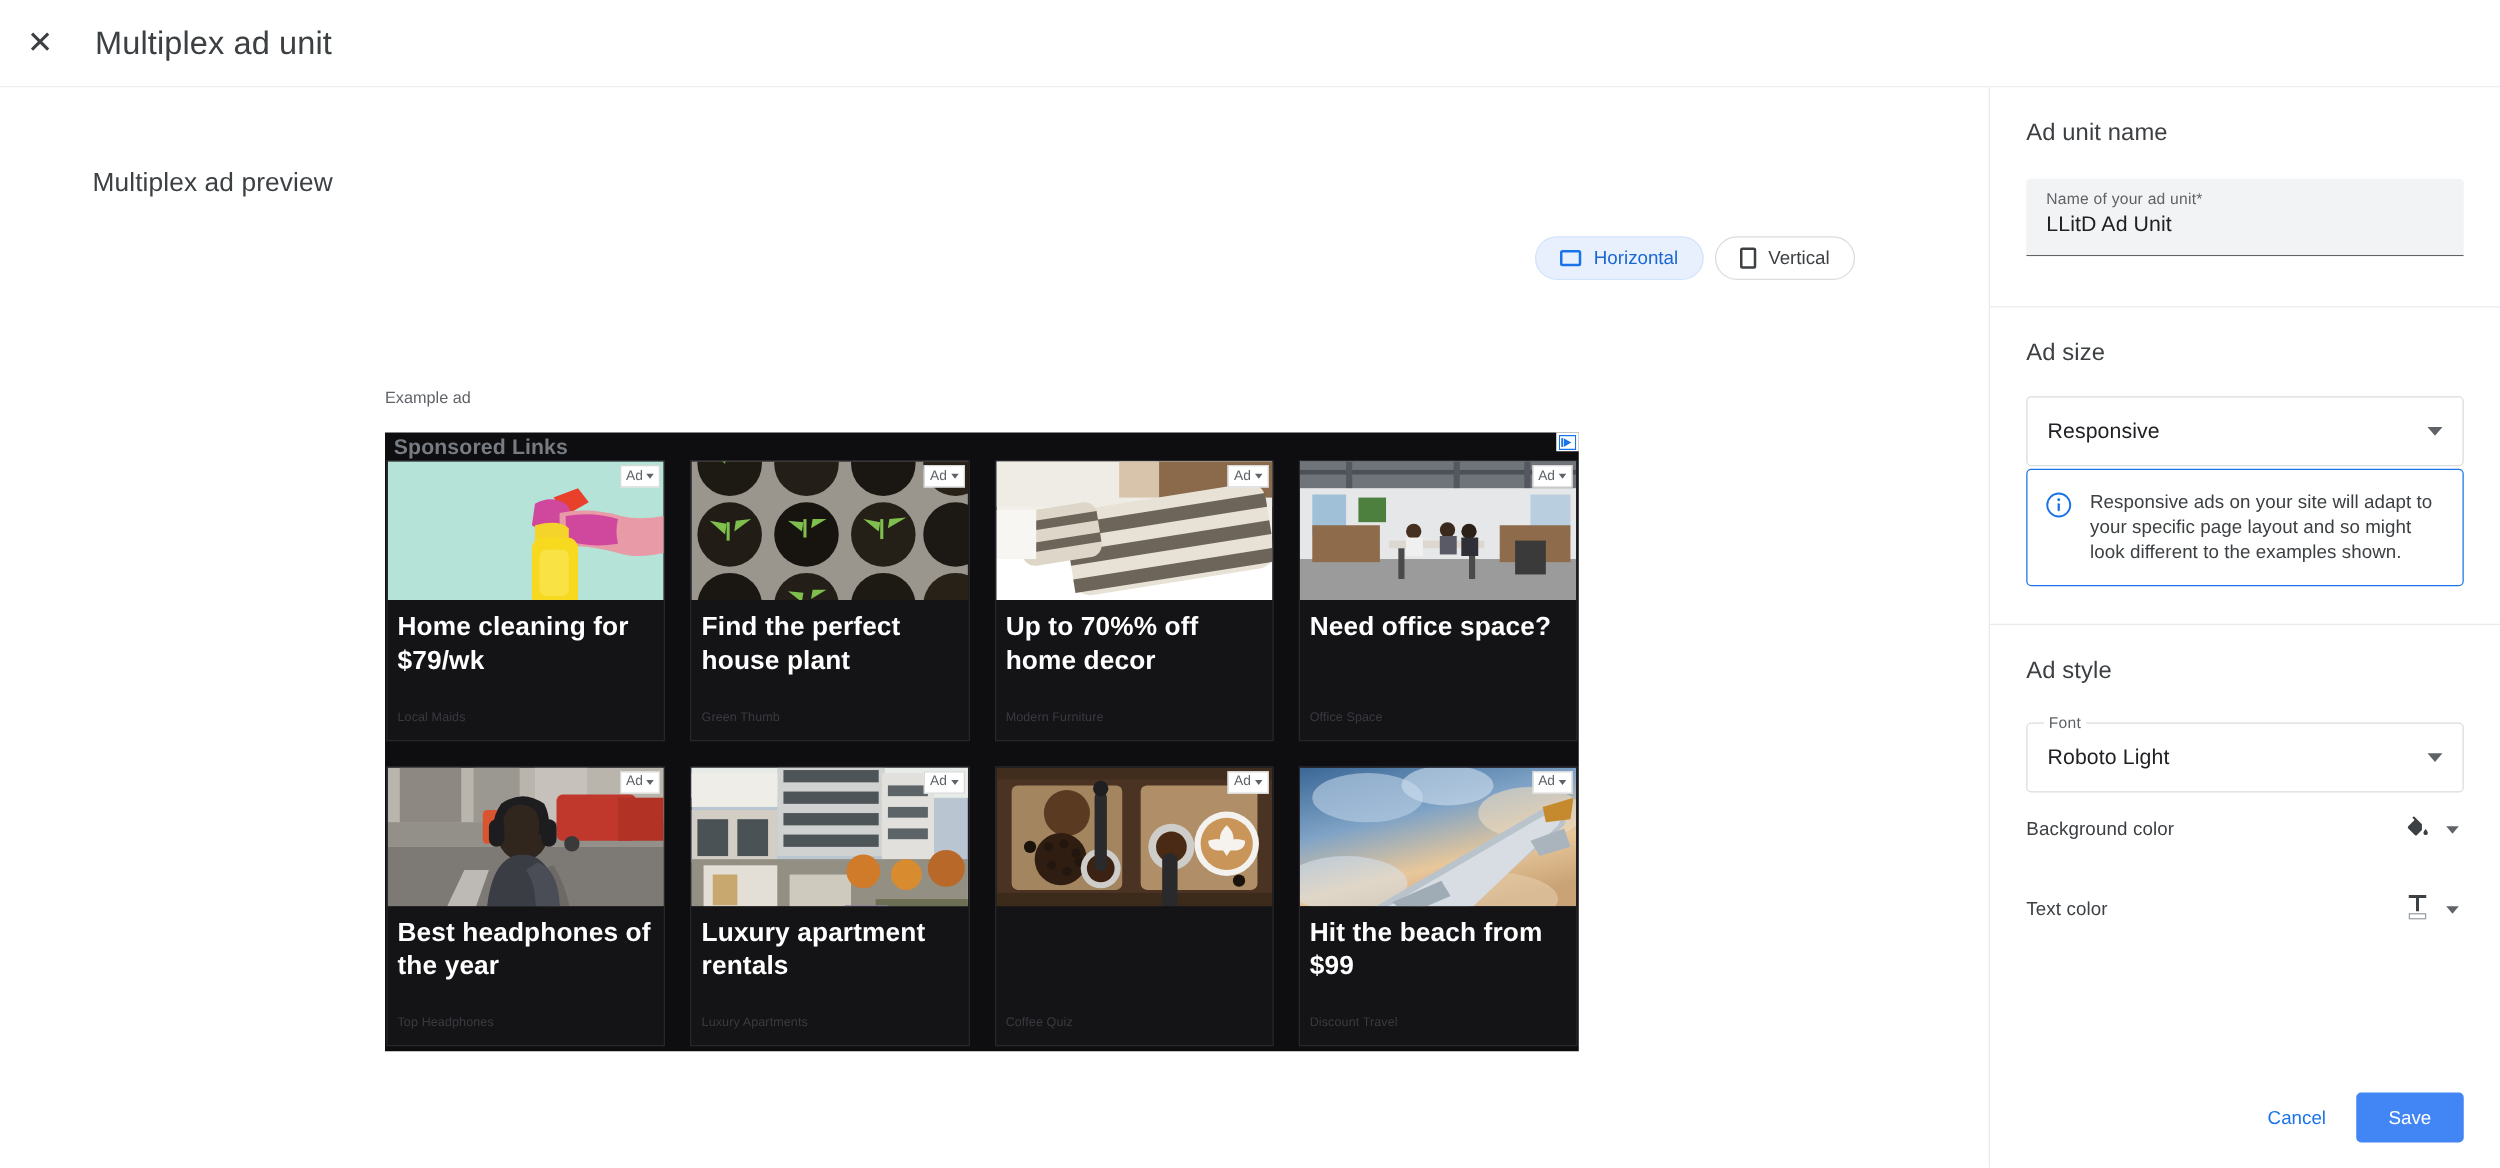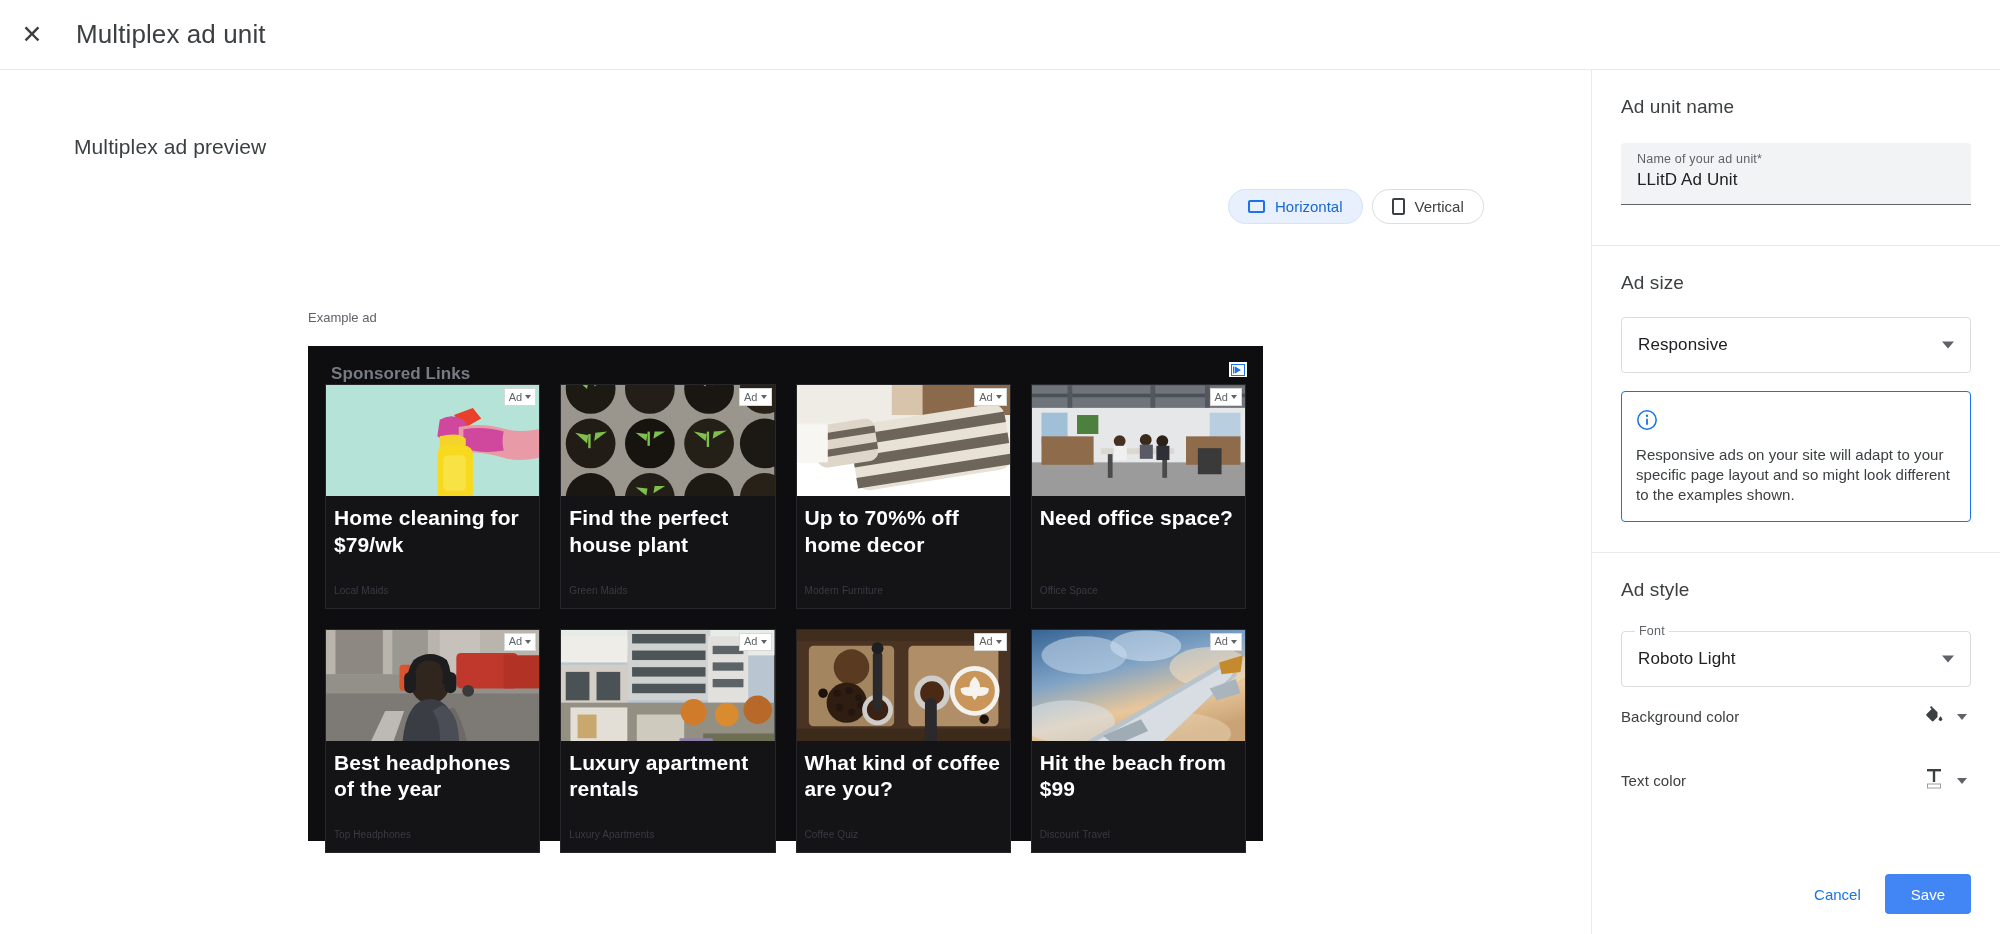--- a/index.html
+++ b/index.html
@@ -67,21 +67,21 @@
   .example-label {
     position:absolute; left:308px; top:240px;
     font-size:13px; color:#5f6368;
   }
 
   
   .adunit {
     position:absolute; left:308px; top:276px;
     width:955px; height:495px;
     background:#0e0e10;
-    padding: 16px;
+    padding: 0;
   }
   .adunit-head {
     position:relative; height:22px;
     display:flex; align-items:center;
   }
   .sponsored {
     margin-left:7px; font-size:17px; font-weight:600; color:#777b82;
     letter-spacing:.1px; line-height:1;
   }
   .adchoices {
@@ -313,21 +313,21 @@
                   <path d="M78 100 l10 -6 l-9 0 z"></path>
               </g>
             </svg>
           </div>
           <div class="ad-badge">
             <span>Ad</span>
             <span class="chev"></span>
           </div>
           <div class="ad-body">
             <div class="ad-title">Find the perfect house plant</div>
-            <div class="ad-advertiser">Green Maids</div>
+            <div class="ad-advertiser">Green Thumb</div>
           </div>
         </div>
 
         <div class="ad-card">
           <div class="ad-thumb">
             <svg viewBox="0 0 180 111" preserveAspectRatio="xMidYMid slice">
               <rect width="180" height="111" fill="#f2efe9"></rect>
               <rect x="0" y="0" width="180" height="40" fill="#efece6"></rect>
               <rect x="105" y="0" width="75" height="34" fill="#8a6a4a"></rect>
               <rect x="80" y="4" width="26" height="30" fill="#d8c4ab"></rect>
@@ -501,21 +501,20 @@
               <path d="M162 58 q-12 -4 -12 6 q12 2 12 -6 z" fill="#f6f3ee"></path>
               <circle cx="22" cy="62" r="4" fill="#1b120b"></circle>
               <circle cx="158" cy="84" r="4" fill="#1b120b"></circle>
             </svg>
           </div>
           <div class="ad-badge">
             <span>Ad</span>
             <span class="chev"></span>
           </div>
           <div class="ad-body">
-            <div class="ad-title">What kind of coffee are you?</div>
             <div class="ad-advertiser">Coffee Quiz</div>
           </div>
         </div>
 
         <div class="ad-card">
           <div class="ad-thumb">
             <svg viewBox="0 0 180 111" preserveAspectRatio="xMidYMid slice">
               <defs>
                 <linearGradient id="sky8" x1="0" y1="0" x2="0.4" y2="1">
                   <stop offset="0%" stop-color="#2b5a8c"></stop>
@@ -562,21 +561,21 @@
     </div>
 
     <div class="sb-divider"></div>
 
     <div class="sb-section" style="padding-top:26px; padding-bottom:30px;">
       <div class="sb-title">Ad size</div>
       <div class="outlined-select" style="margin-top:23px;">
         <span class="val">Responsive</span>
         <span class="caret"></span>
       </div>
-      <div class="infobox" style="margin-top:18px;flex-direction:column;">
+      <div class="infobox" style="margin-top:2px;">
         <span class="info-icon">
           <svg width="22" height="22" viewBox="0 0 24 24">
             <circle cx="12" cy="12" r="10" fill="none" stroke="#1a73e8" stroke-width="1.7"></circle>
             <circle cx="12" cy="7.4" r="1.3" fill="#1a73e8"></circle>
             <rect x="11" y="10.4" width="2" height="7" rx="1" fill="#1a73e8"></rect>
           </svg>
         </span>
         <span class="info-text">Responsive ads on your site will adapt to your specific page layout and so might look different to the examples shown.</span>
       </div>
     </div>

